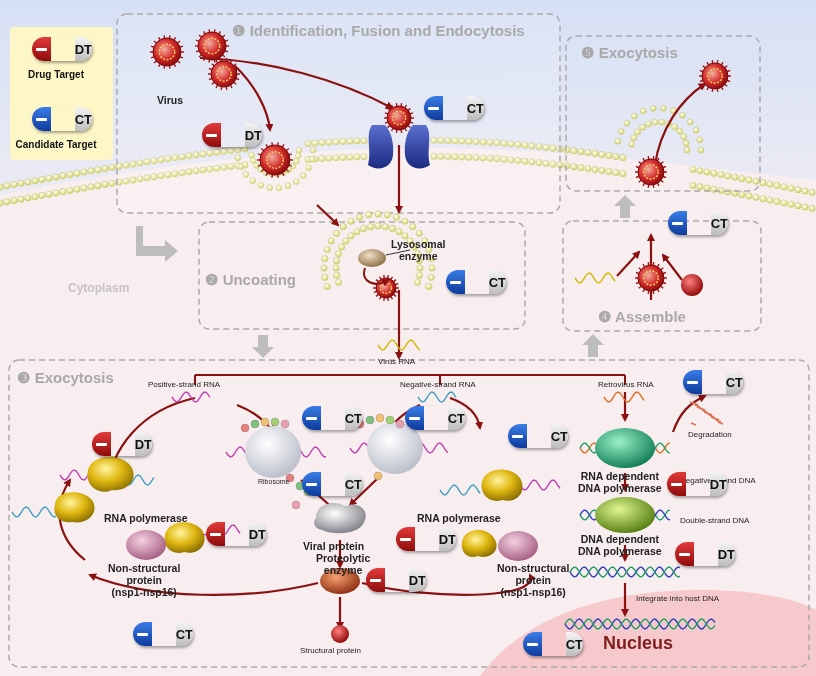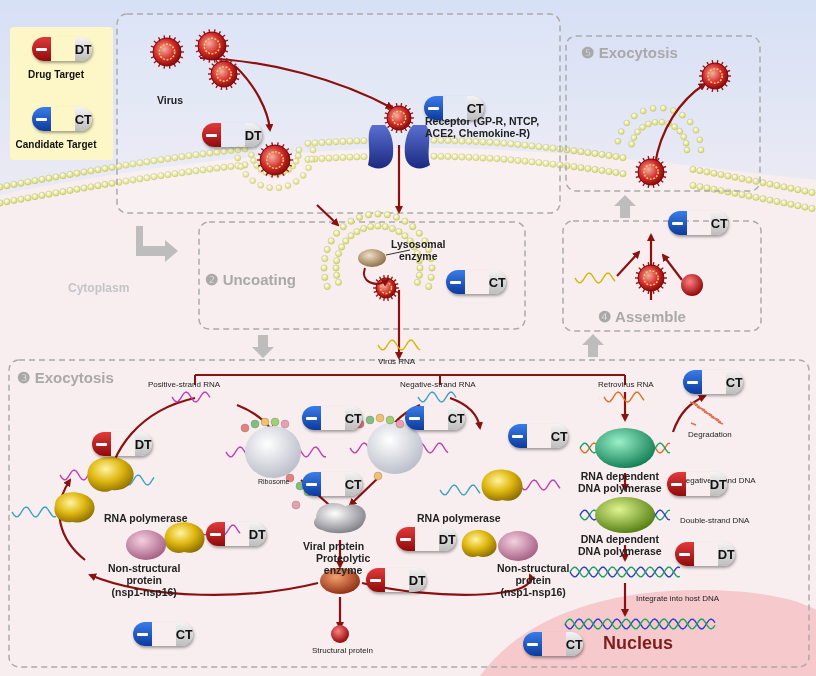--- a/index.html
+++ b/index.html
@@ -764,50 +764,47 @@
   <div class="cap" style="top:42px">Drug Target</div>
   <div class="pill ct" style="left:22px;top:80px">
         <div class="l">
           <span></span>
         </div>
         <div class="r">CT</div>
       </div>
   <div class="cap" style="top:112px">Candidate Target</div>
 </div>
 
+<div class="sec-title" style="left:232px;top:22px"><span>❶</span> <span>Identification, Fusion and Endocytosis</span></div>
 <div class="sec-title" style="left:205px;top:271px"><span>❷</span> <span>Uncoating</span></div>
 <div class="sec-title" style="left:17px;top:369px"><span>❸</span> <span>Exocytosis</span></div>
 <div class="sec-title" style="left:598px;top:308px"><span>❹</span> <span>Assemble</span></div>
 <div class="sec-title" style="left:581px;top:44px"><span>❺</span> <span>Exocytosis</span></div>
 
 <div class="sec-title" style="left:68px;top:281px;font-size:12px;color:#c4c4c8">Cytoplasm</div>
 <div class="sec-title" style="left:603px;top:633px;font-size:18px;color:#7f1d1d">Nucleus</div>
 
 <div class="lbl med" style="left:157px;top:94px">Virus</div>
-<div class="lbl med" style="left:425px;top:115px;text-align:left">
-      <div>Receptor (GP-R, NTCP,</div>
-      <div>ACE2, Chemokine-R)</div>
-    </div>
 <div class="lbl med" style="left:391px;top:238px">
       <div>Lysosomal</div>
       <div>enzyme</div>
     </div>
 <div class="lbl small" style="left:378px;top:357px">Virus RNA</div>
 <div class="lbl small" style="left:148px;top:380px">Positive-strand RNA</div>
 <div class="lbl small" style="left:400px;top:380px">Negative-strand RNA</div>
 <div class="lbl small" style="left:598px;top:380px">Retrovirus RNA</div>
 <div class="lbl small" style="left:258px;top:478px;font-size:7px">Ribosome</div>
 <div class="lbl med" style="left:104px;top:512px">RNA polymerase</div>
 <div class="lbl med" style="left:417px;top:512px">RNA polymerase</div>
 <div class="lbl med" style="left:303px;top:540px">Viral protein</div>
 <div class="lbl med" style="left:316px;top:544px;top:552px">
       <div>Proteolytic</div>
       <div>enzyme</div>
     </div>
-<div class="lbl small" style="left:312px;top:646px">Structural protein</div>
+<div class="lbl small" style="left:300px;top:646px">Structural protein</div>
 <div class="lbl med" style="left:108px;top:562px">
       <div>Non-structural</div>
       <div>protein</div>
       <div>(nsp1-nsp16)</div>
     </div>
 <div class="lbl med" style="left:497px;top:562px">
       <div>Non-structural</div>
       <div>protein</div>
       <div>(nsp1-nsp16)</div>
     </div>

